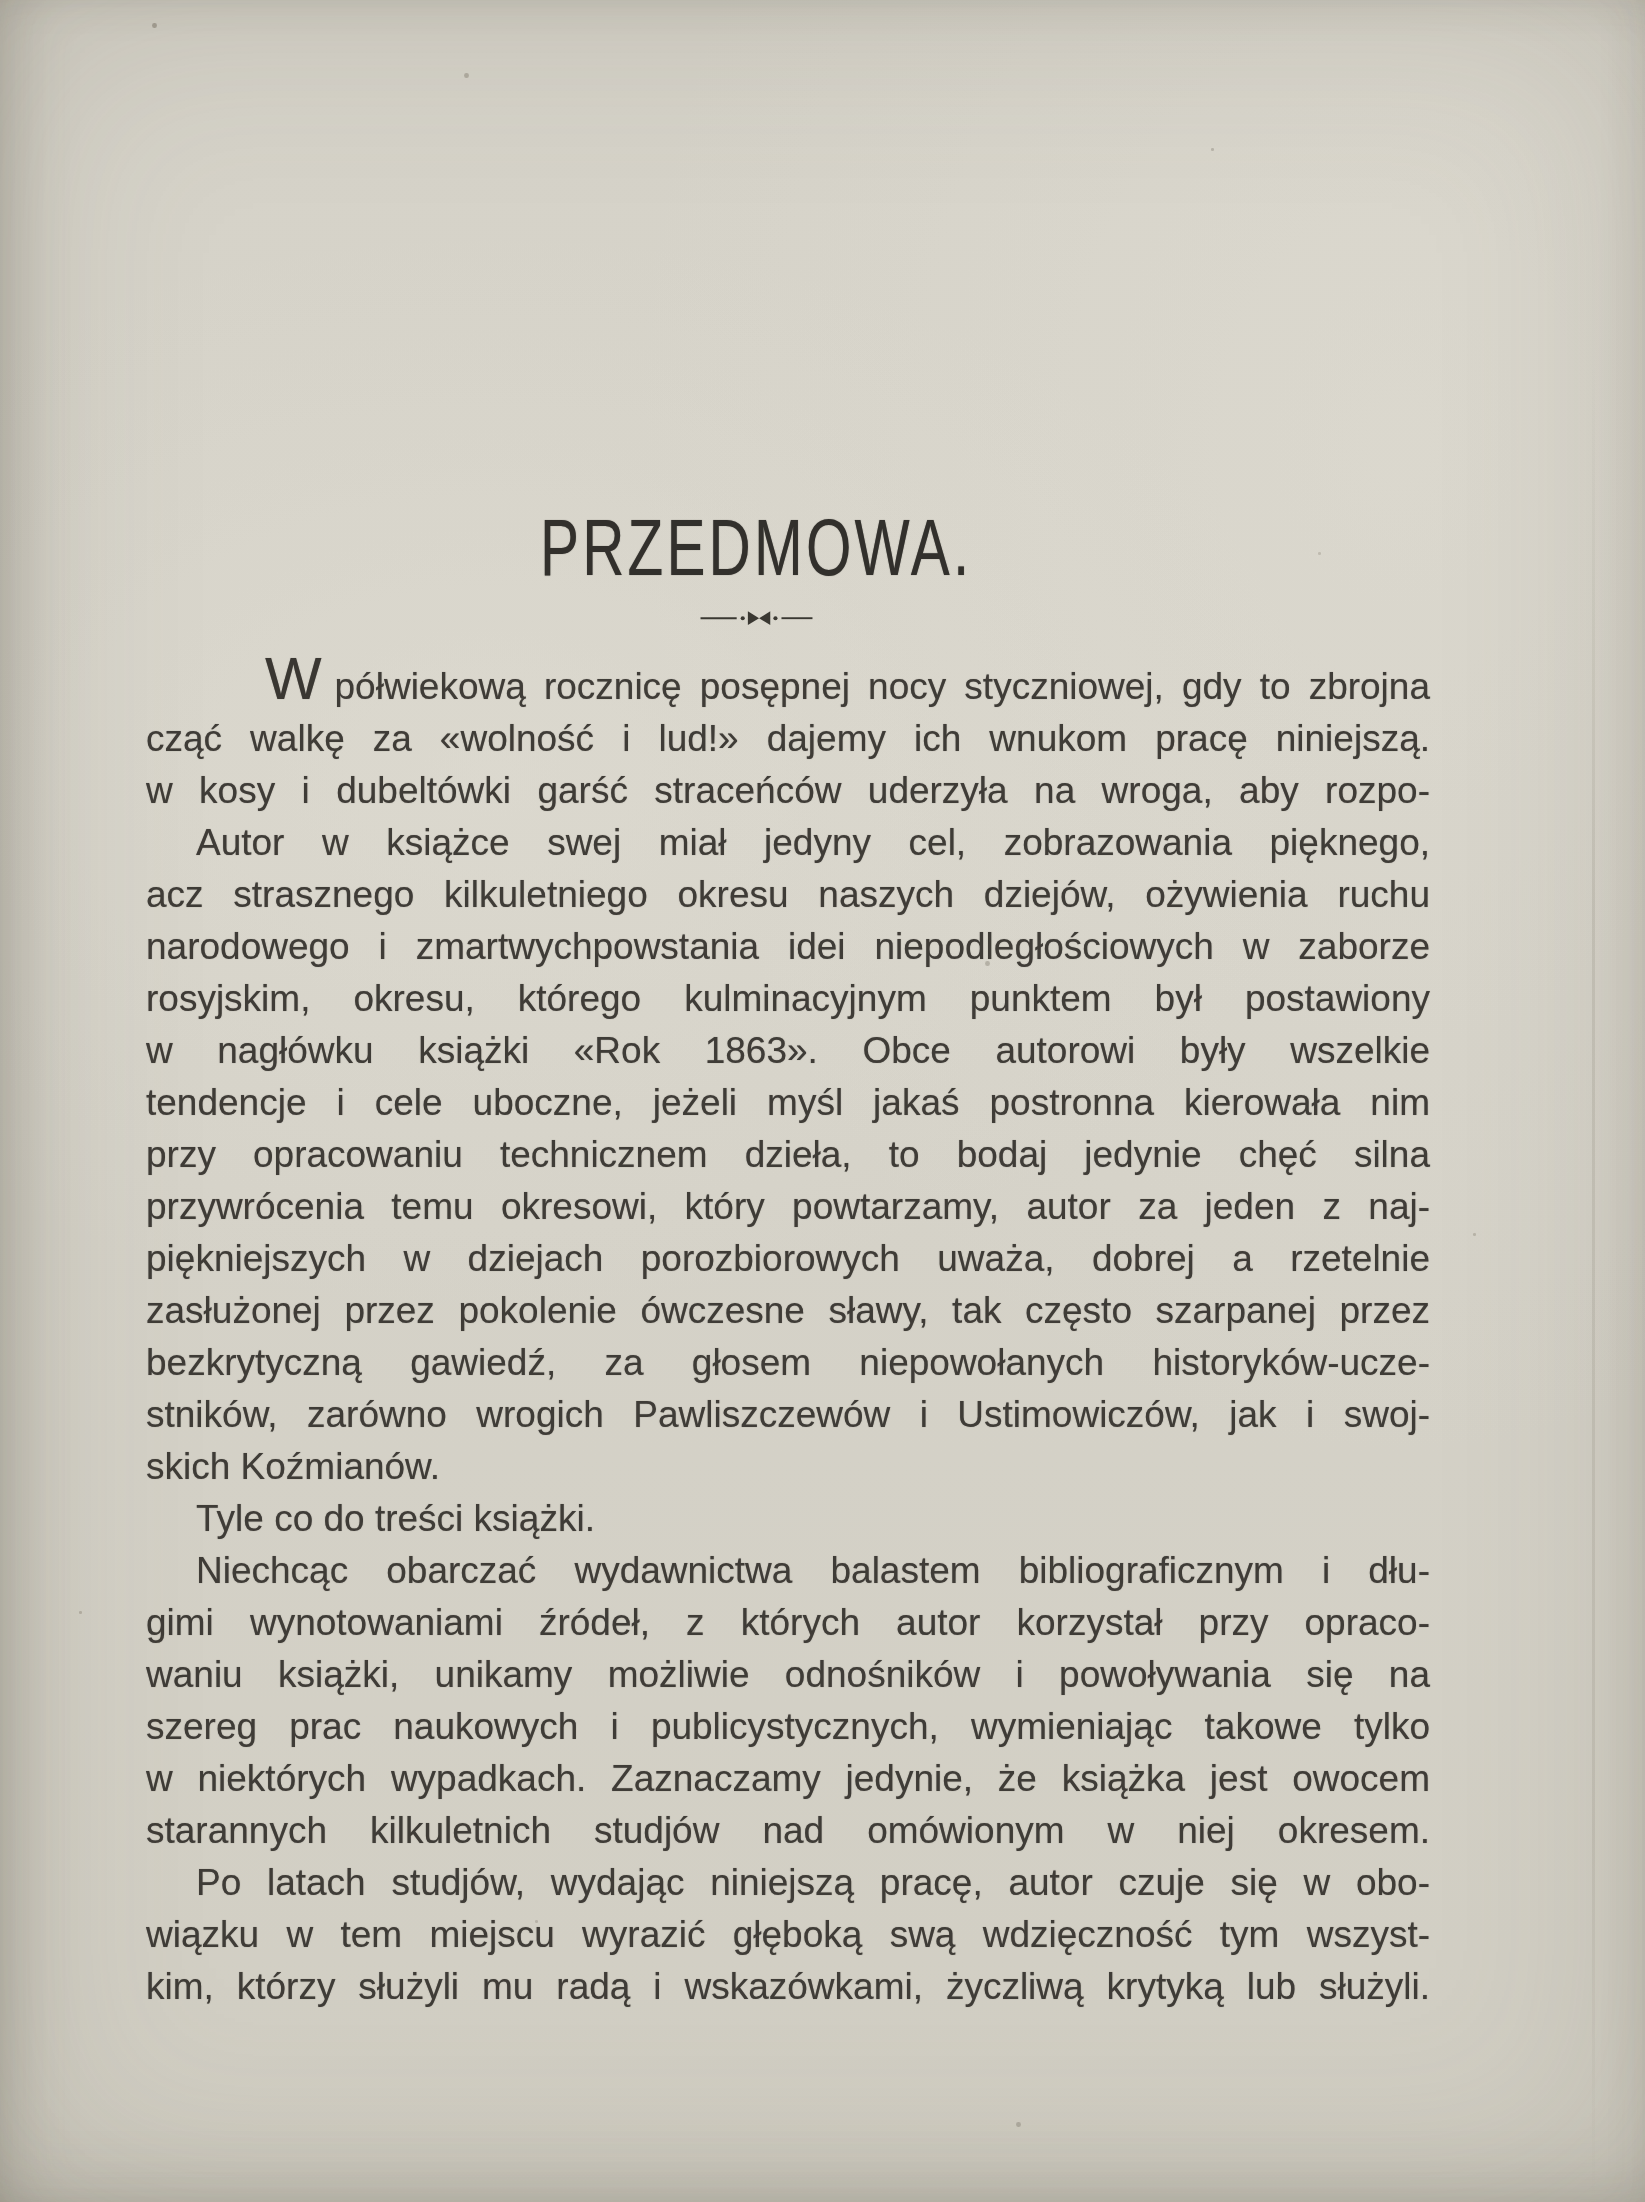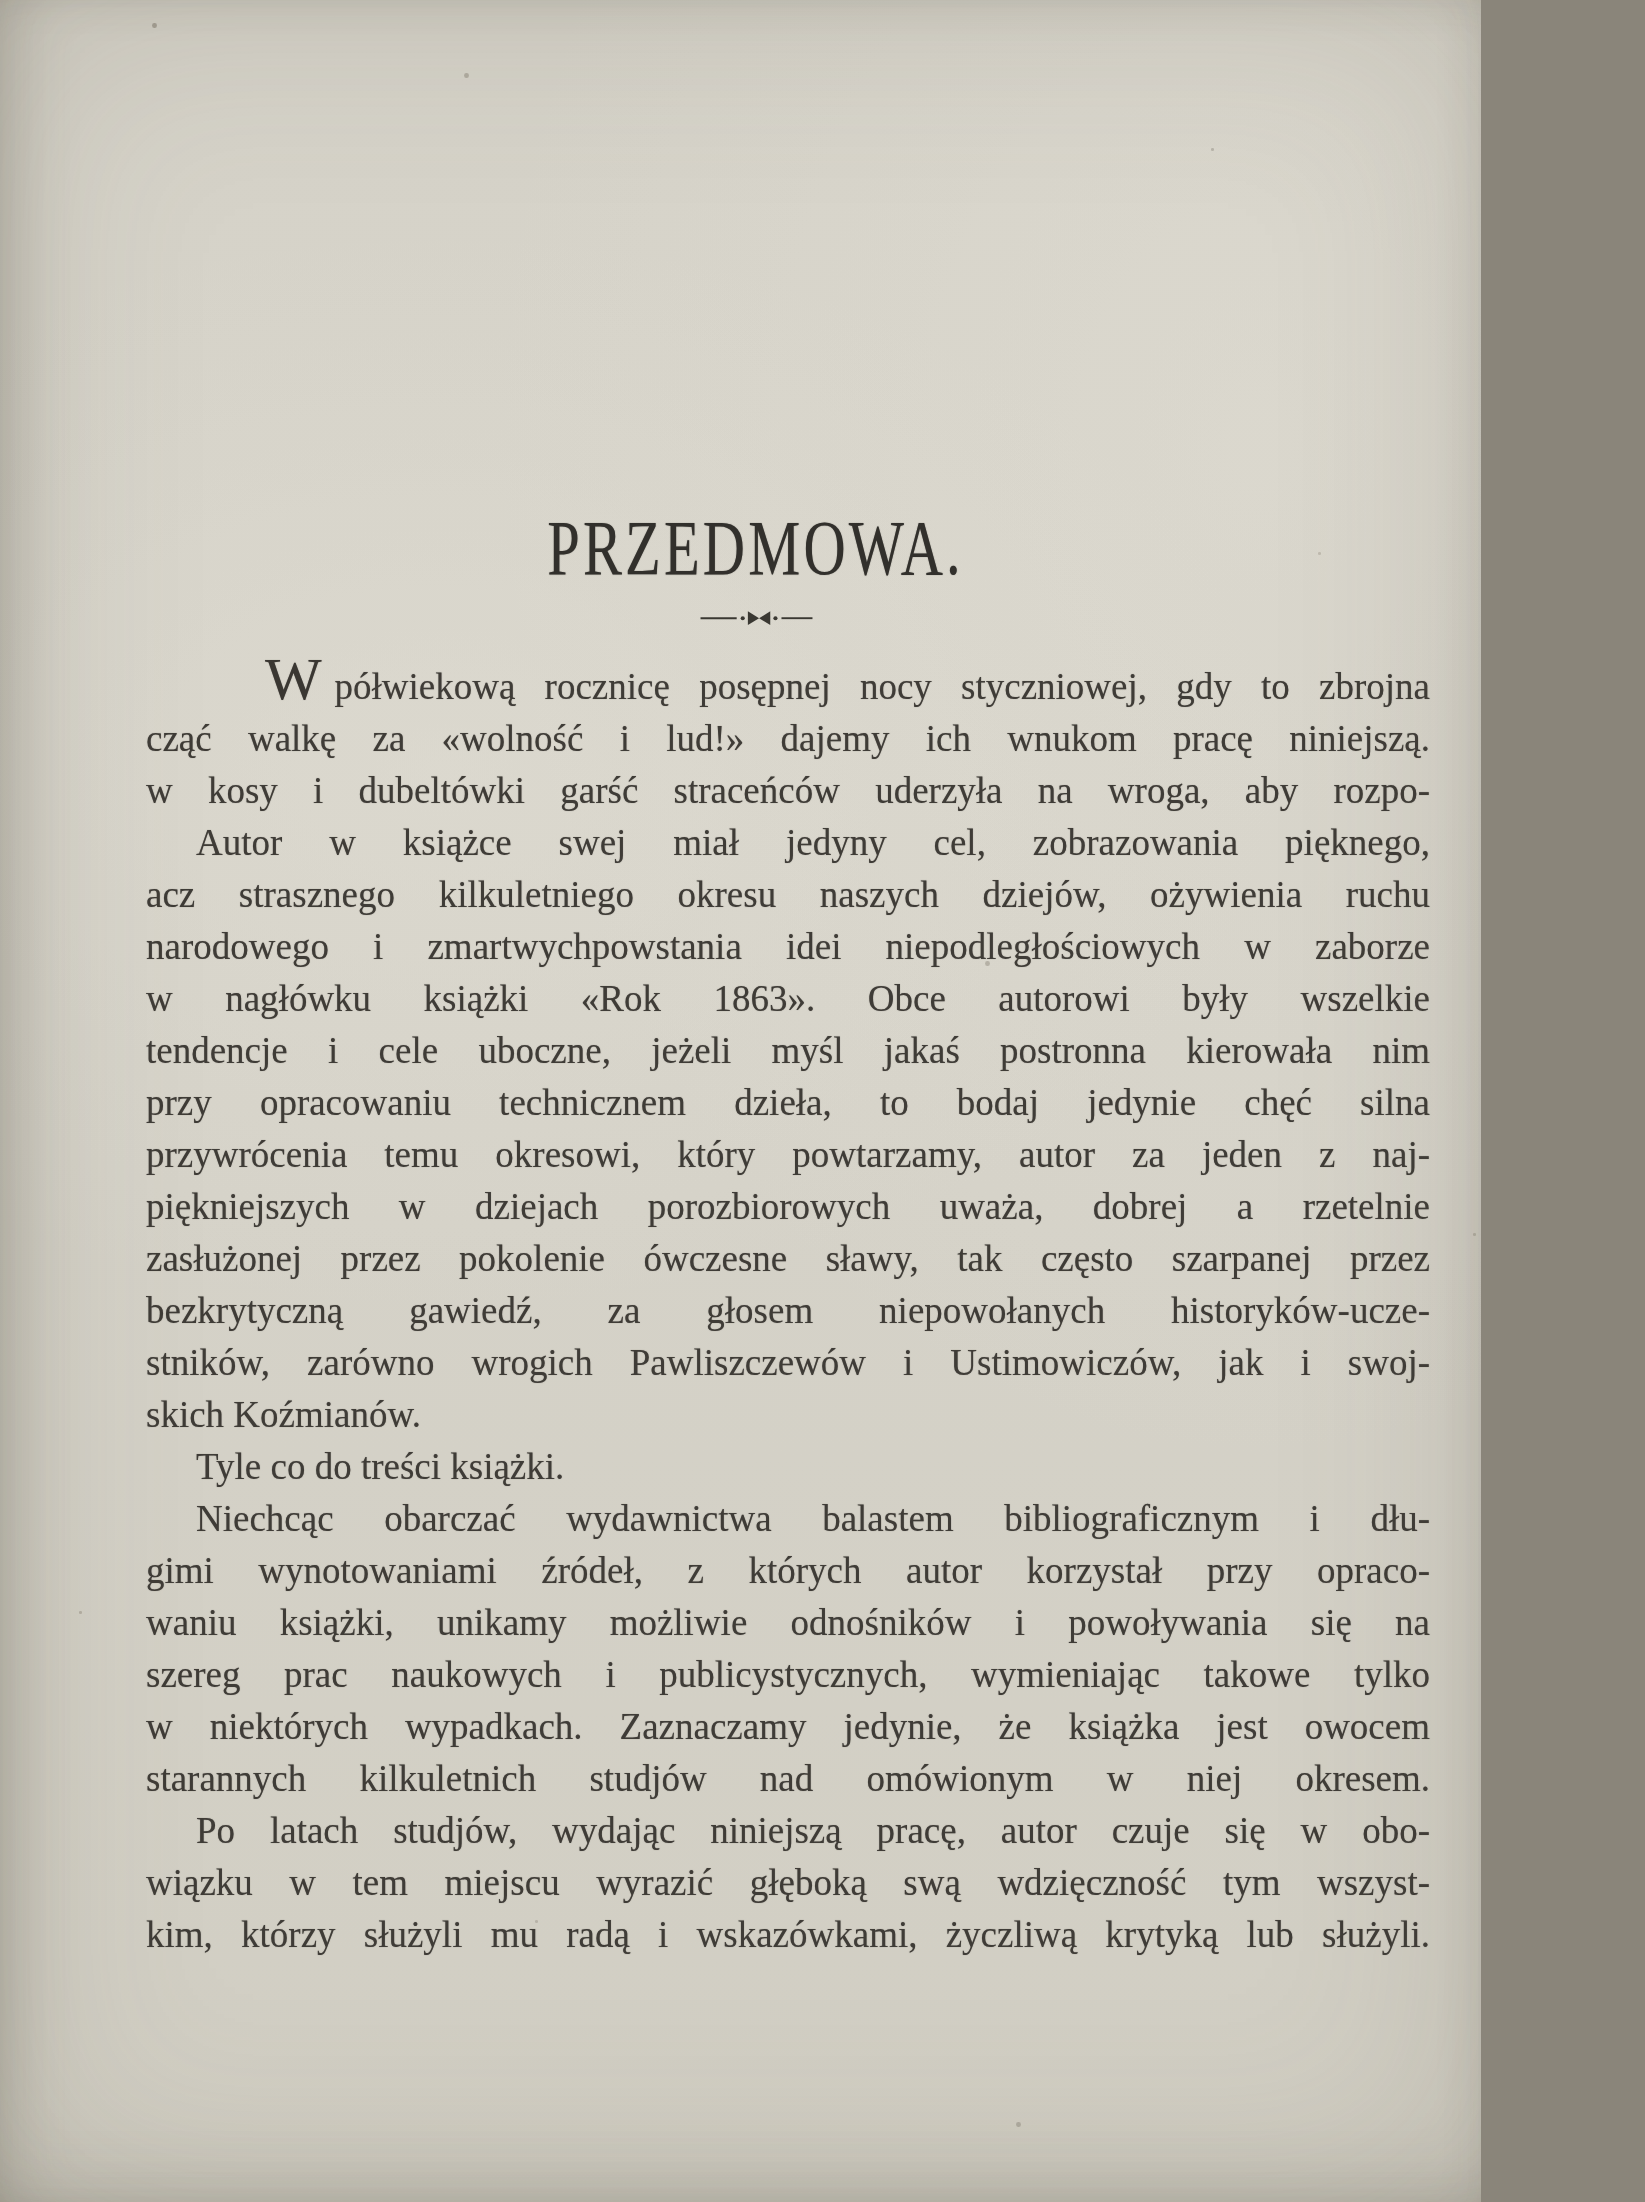--- a/index.html
+++ b/index.html
@@ -1,24 +1,24 @@
 <!DOCTYPE html>
 <html style="font-size:13.8px"><head>
 <meta charset="utf-8">
 <style>
   html,body{margin:0;padding:0;background:#8a857a;}
   .page{
     position:relative;
-    width:1481px;height:2203px;
+    width:1645px;height:2203px;
     background:
       radial-gradient(ellipse 1205px 774px at 30% 35%, rgba(224,221,211,.55), rgba(224,221,211,0) 70%),
       radial-gradient(ellipse 1032px 1377px at 85% 20%, rgba(226,223,213,.4), rgba(226,223,213,0) 75%),
       linear-gradient(180deg,#d6d3c9 0%,#d5d2c8 55%,#d1cec3 100%);
     overflow:hidden;
-    font-family:Liberation Serif, serif;
+    font-family:Liberation Sans, sans-serif;
   }
   .page::after{
     content:"";position:absolute;inset:0;pointer-events:none;
     box-shadow:
       inset 0 0 189px 26px rgba(96,89,74,.16),
       inset 39px 0 77px -39px rgba(80,74,62,.28),
       inset -21.5px 0 60px -39px rgba(80,74,62,.14),
       inset 0 -39px 86px -39px rgba(80,74,62,.20),
       inset 0 21.5px 60px -39px rgba(80,74,62,.10);
   }
@@ -102,20 +102,21 @@
     </svg>
   </div>
 
   <div class="body-text">
       <div class="line j ind-first"><span class="dropcap">W</span>półwiekową rocznicę posępnej nocy styczniowej, gdy to zbrojna</div>
       <div class="line j">cząć walkę za «wolność i lud!» dajemy ich wnukom pracę niniejszą.</div>
       <div class="line j">w kosy i dubeltówki garść straceńców uderzyła na wroga, aby rozpo-</div>
       <div class="line j ind-para">Autor w książce swej miał jedyny cel, zobrazowania pięknego,</div>
       <div class="line j">acz strasznego kilkuletniego okresu naszych dziejów, ożywienia ruchu</div>
       <div class="line j">narodowego i zmartwychpowstania idei niepodległościowych w zaborze</div>
+      <div class="line j">rosyjskim, okresu, którego kulminacyjnym punktem był postawiony</div>
       <div class="line j">w nagłówku książki «Rok 1863».  Obce autorowi były wszelkie</div>
       <div class="line j">tendencje i cele uboczne, jeżeli myśl jakaś postronna kierowała nim</div>
       <div class="line j">przy opracowaniu technicznem dzieła, to bodaj jedynie chęć silna</div>
       <div class="line j">przywrócenia temu okresowi, który powtarzamy, autor za jeden z naj-</div>
       <div class="line j">piękniejszych w dziejach porozbiorowych uważa, dobrej a rzetelnie</div>
       <div class="line j">zasłużonej przez pokolenie ówczesne sławy, tak często szarpanej przez</div>
       <div class="line j">bezkrytyczną gawiedź, za głosem niepowołanych historyków-ucze-</div>
       <div class="line j">stników, zarówno wrogich Pawliszczewów i Ustimowiczów, jak i swoj-</div>
       <div class="line nj">skich Koźmianów.</div>
       <div class="line nj ind-para">Tyle co do treści książki.</div>

